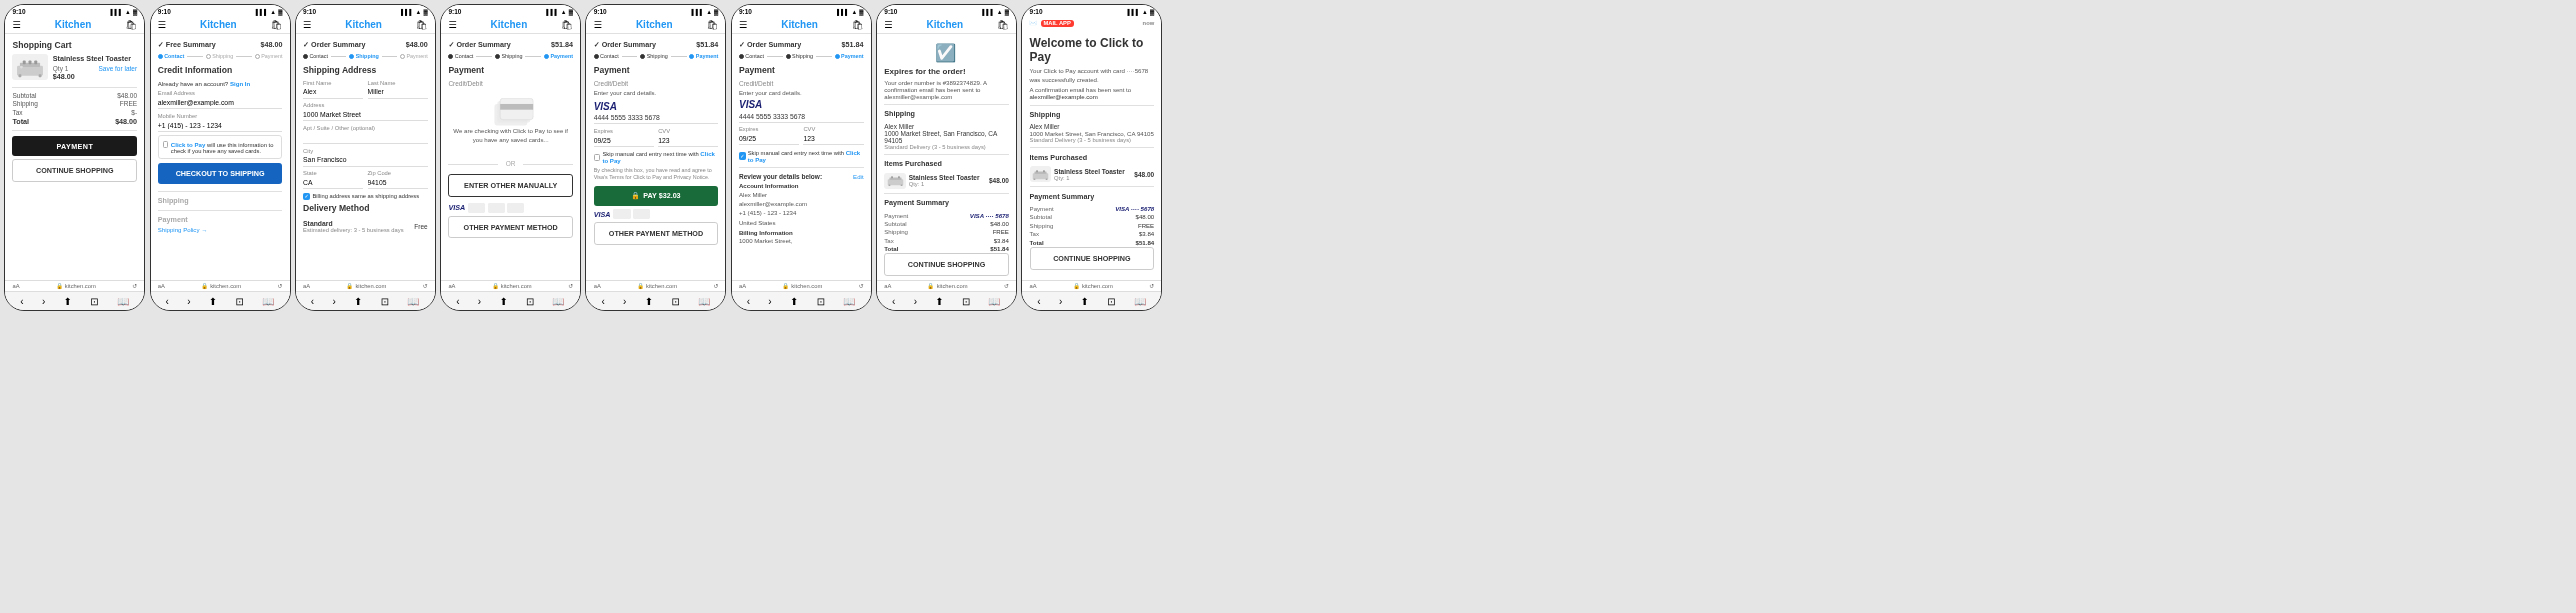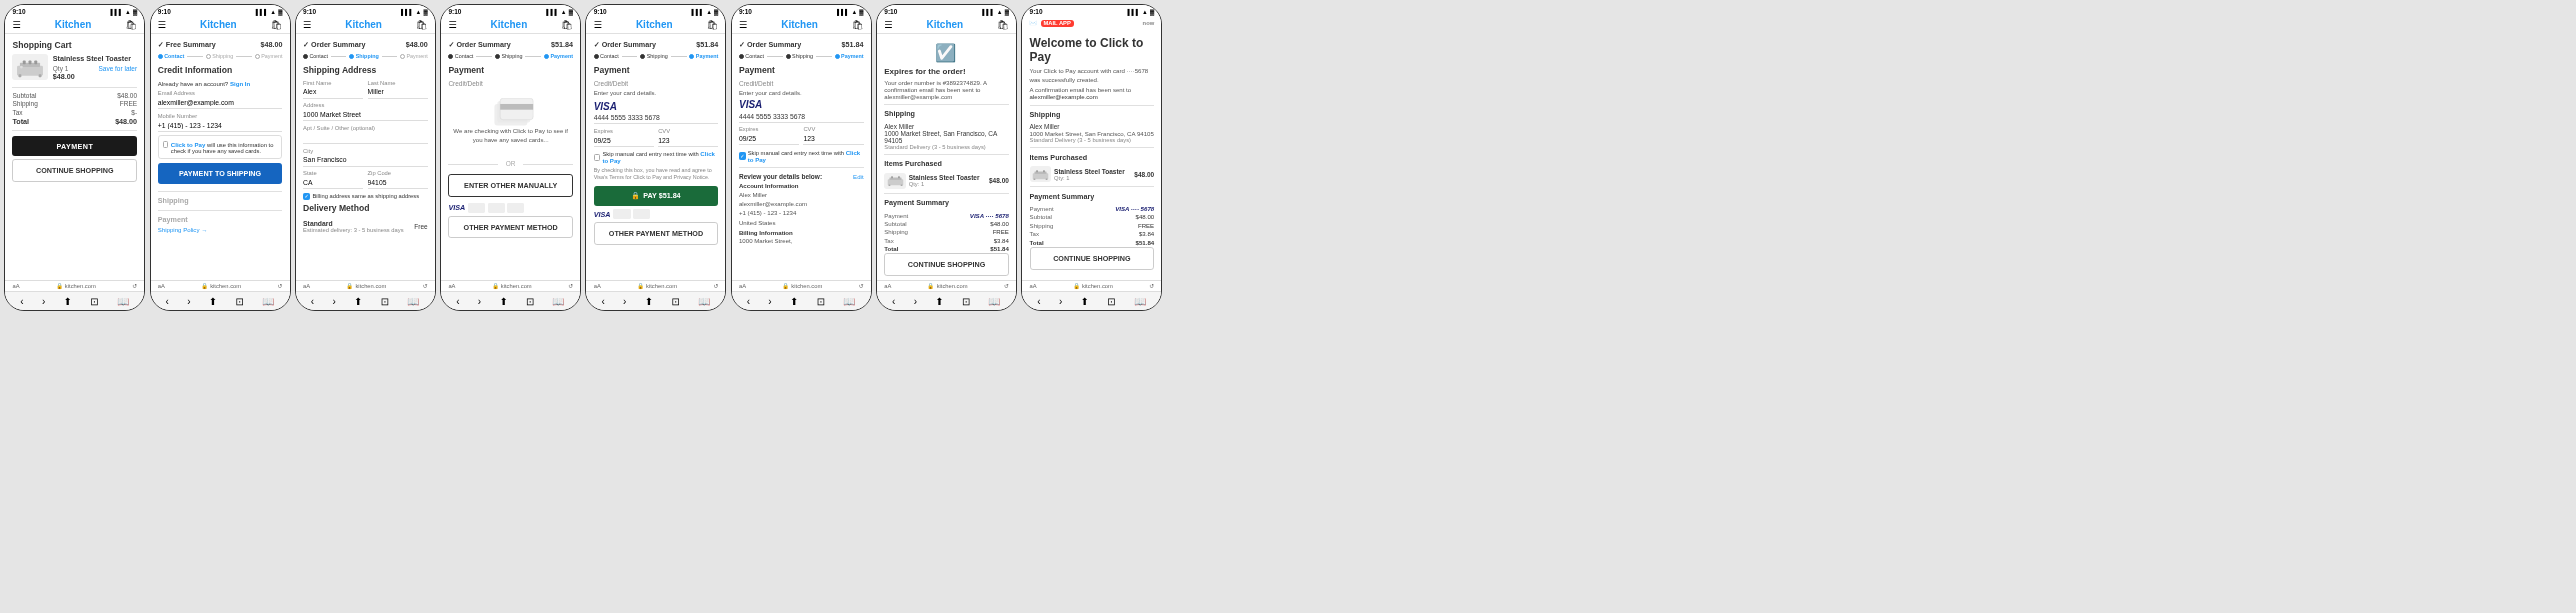--- a/index.html
+++ b/index.html
@@ -541,21 +541,21 @@
     <input class="form-input" value="alexmiller@example.com" style="">
     <div class="form-label">Mobile Number</div>
     <input class="form-input" value="+1 (415) - 123 - 1234" style="">
     <div class="click-to-pay-box">
       <div class="checkbox"></div>
       <div style="font-size:5.8px;">
         <span class="c2p-blue">Click to Pay</span>
         <span>will use this information to check if you have any saved cards.</span>
       </div>
     </div>
-    <button class="btn-blue">PAYMENT TO SHIPPING</button>
+    <button class="btn-blue">CHECKOUT TO SHIPPING</button>
     <hr class="divider">
     <div style="font-size:7.2px; font-weight:700; color:#aaa; margin-bottom:2.2px;">Shipping</div>
     <hr class="divider">
     <div style="font-size:7.2px; font-weight:700; color:#aaa; margin-bottom:2.2px;">Payment</div>
     <div style="font-size:6.1px; color:#2196F3; cursor:pointer;">Shipping Policy →</div>
   </div>
   <div class="bottom-bar">
     <span>aA</span>
     <span>🔒 kitchen.com</span>
     <span>↺</span>
@@ -798,21 +798,21 @@
       <span style="font-size:5.8px;">
         <span>Skip manual card entry next time with</span>
         <span class="c2p-blue">Click to Pay</span>
       </span>
     </div>
 
     <div style="font-size:5.4px; color:#888; margin-bottom:4.3px; line-height:1.3;">By checking this box, you have read and agree to Visa's Terms for Click to Pay and Privacy Notice.</div>
 
     <button class="btn-pay">
       <span>🔒</span>
-      <span>PAY $51.84</span>
+      <span>PAY $32.03</span>
     </button>
 
     <div style="margin:2.9px 0; display:flex; align-items:center; gap:2.9px;">
       <span class="visa-logo">VISA</span>
       <div style="display:flex; gap:2.2px;">
         <div style="width:17.3px;height:10px;background:#eee;border-radius:1.4px;"></div>
         <div style="width:17.3px;height:10px;background:#eee;border-radius:1.4px;"></div>
       </div>
     </div>
 

